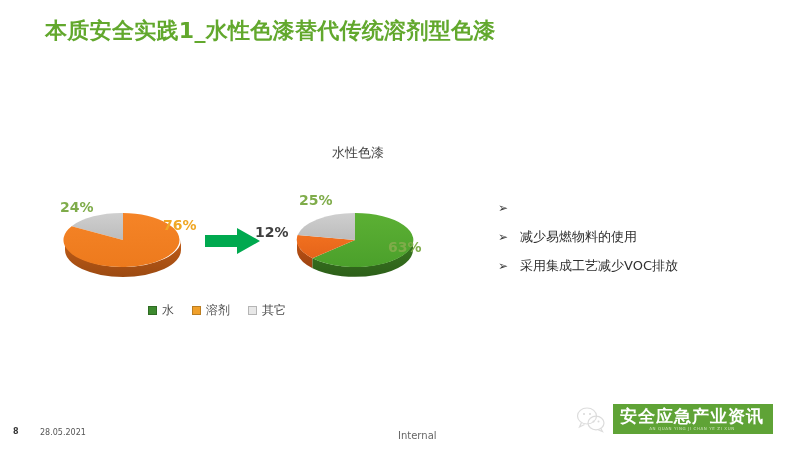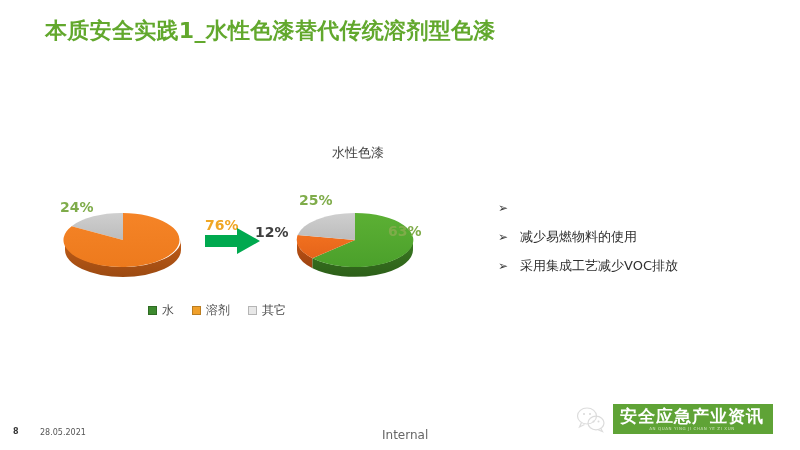--- a/index.html
+++ b/index.html
@@ -56,24 +56,24 @@
 
   
   .pct {
     position: absolute;
     font-size: 14px;
     font-weight: bold;
     white-space: nowrap;
     line-height: 16px;
   }
   #pct-1-other   { left: 60px;  top: 199px; color: #7fac4a; }
-  #pct-1-solvent { left: 163px; top: 217px; color: #f0a725; margin-left: 42px; }
+  #pct-1-solvent { left: 163px; top: 217px; color: #f0a725; }
   #pct-2-solvent { left: 255px; top: 224px; color: #404040; }
   #pct-2-other   { left: 299px; top: 192px; color: #7fac4a; }
-  #pct-2-water   { left: 388px; top: 223px; color: #7fac4a; }
+  #pct-2-water   { left: 388px; top: 239px; color: #7fac4a; }
 
   
   #transition-arrow {
     position: absolute;
     left: 205px;
     top: 226px;
     width: 56px;
     height: 30px;
   }
 
@@ -143,23 +143,23 @@
   #footer-date {
     position: absolute;
     left: 40px;
     top: 428px;
     font-size: 8px;
     color: #555555;
     line-height: 10px;
   }
   #footer-classification {
     position: absolute;
-    left: 382px;
+    left: 398px;
     top: 431px;
-    font-size: 12px;
+    font-size: 10px;
     color: #666666;
     line-height: 9px;
   }
 
   
   #watermark {
     position: absolute;
     left: 575px;
     top: 402px;
     height: 34px;

